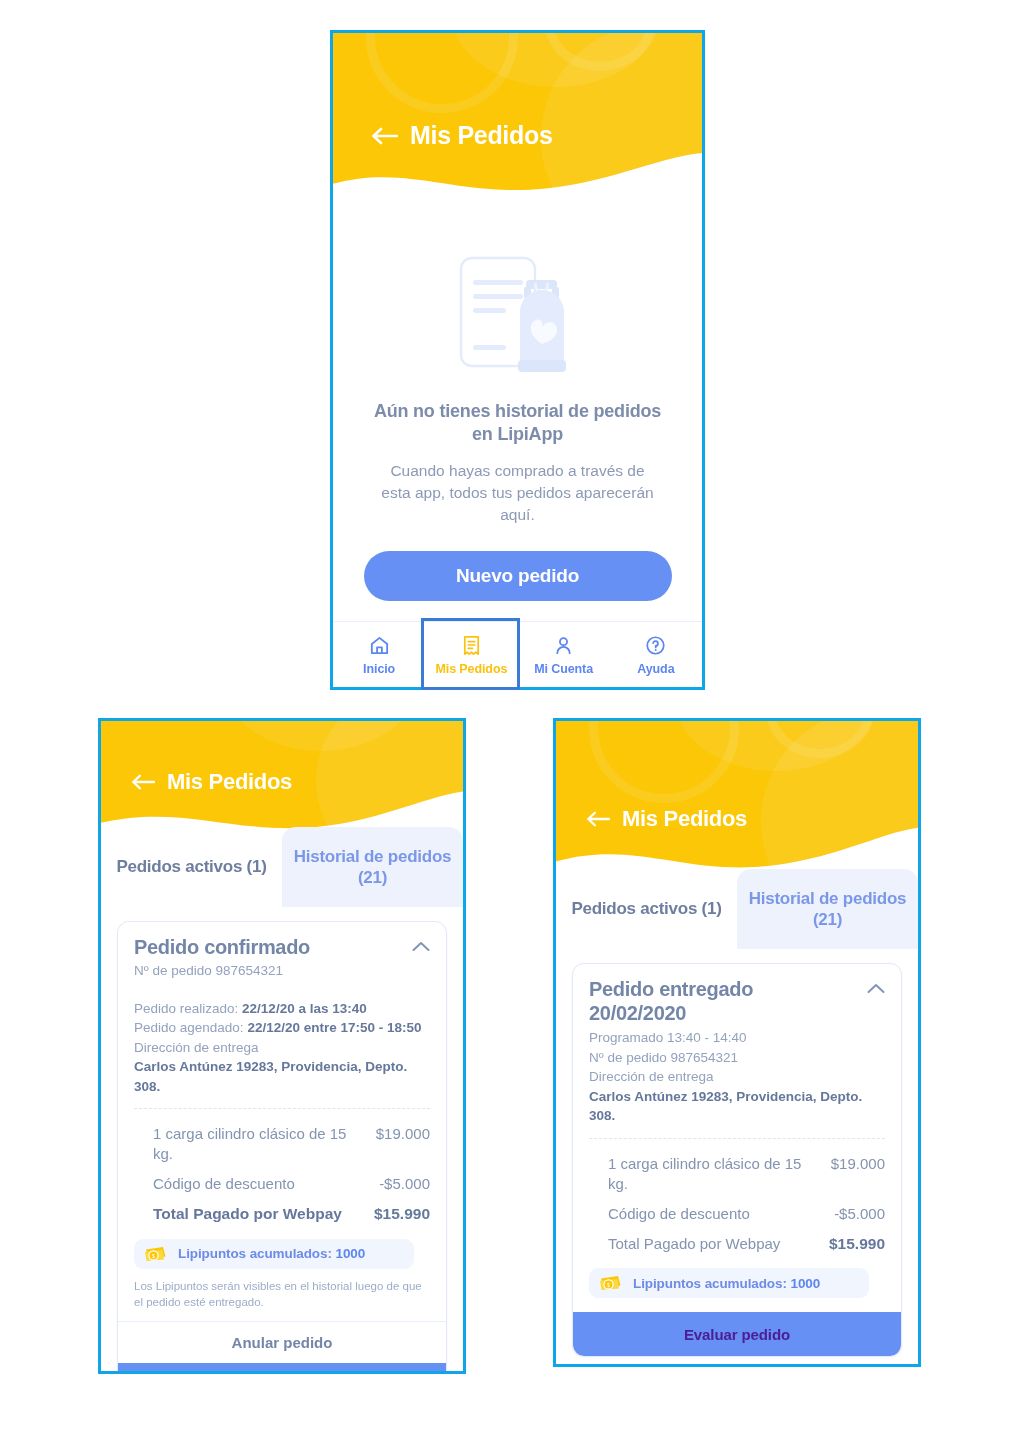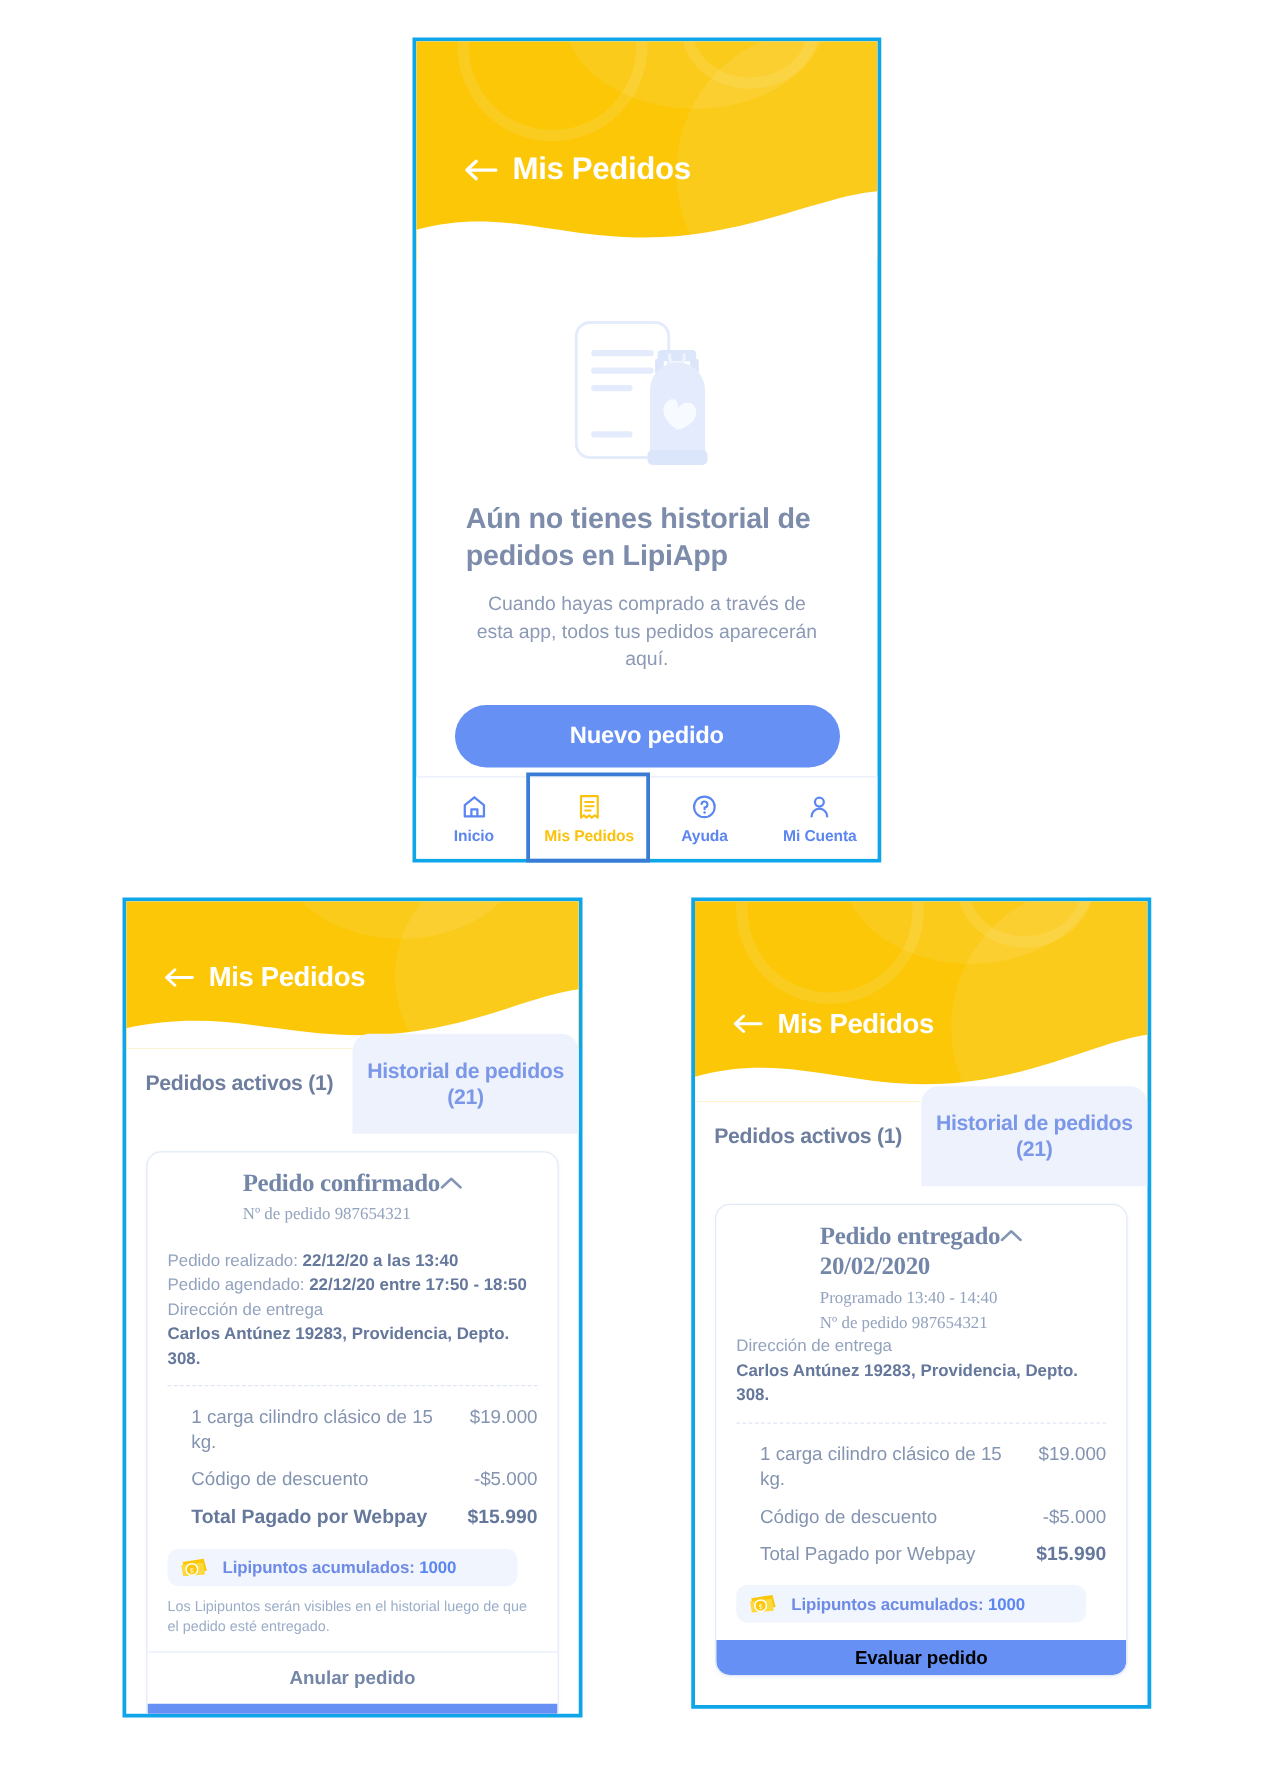--- a/index.html
+++ b/index.html
@@ -70,23 +70,23 @@
     position: absolute;
     left: 0; top: 175px; right: 0; bottom: 72px;
     display: flex; flex-direction: column;
     align-items: center;
     padding-top: 42px;
   }
   .illus { width: 132px; height: 132px; }
   .empty-title {
     margin-top: 18px;
     width: 290px;
-    text-align: left;
+    text-align: center;
     color: #7d8cab;
-    font-size: 23px; font-weight: bold;
+    font-size: 18px; font-weight: bold;
     line-height: 1.30;
     letter-spacing: -0.2px;
   }
   .empty-sub {
     margin-top: 13px;
     width: 280px;
     text-align: center;
     color: #8d9ab5;
     font-size: 15.5px;
     line-height: 1.42;
@@ -163,21 +163,21 @@
   .card {
     margin: 14px 16px 0 16px;
     background: #fff;
     border: 1px solid #e2e9f7;
     border-radius: 12px;
     box-shadow: 0 1px 3px rgba(120,140,190,0.08);
     overflow: hidden;
   }
   .card-pad { padding: 14px 16px 2px 16px; }
   .card-head {
-    display: flex; align-items: flex-start; justify-content: center; font-family: Liberation Serif, serif;
+    display: flex; align-items: flex-start; justify-content: space-between;
   }
   .card-title {
     color: #7486a8;
     font-size: 20px; font-weight: bold;
     letter-spacing: -0.3px;
     line-height: 1.15;
   }
   .card-date {
     color: #7486a8;
     font-size: 20px; font-weight: bold;
@@ -233,24 +233,24 @@
     border-top: 1px solid #e8eefb;
     height: 42px;
     display: flex; align-items: center; justify-content: center;
     color: #7486a8;
     font-size: 15px; font-weight: bold;
     cursor: pointer;
     background: #fff;
   }
   .cta {
     margin: 0 16px;
-    height: 28px;
+    height: 44px;
     display: flex; align-items: center; justify-content: center;
     background: #6690F4;
-    color: #000000;
+    color: #4c1d95;
     font-size: 15px; font-weight: bold;
     border-radius: 8px;
     cursor: pointer;
     letter-spacing: -0.1px;
   }
   .cta-attached { margin: 0; border-radius: 0 0 11px 11px; }
 </style>
 </head>
 <body>
 
@@ -306,32 +306,32 @@
       </div>
       <div class="navitem nav-yellow">
         <svg width="23" height="23" viewBox="0 0 24 24">
           <path d="M5,3 L19,3 L19,21 L16.5,19 L14,21 L12,19 L9.5,21 L7.5,19 L5,21 Z" fill="none" stroke="#FBC20D" stroke-width="1.8" stroke-linejoin="round"></path>
           <path d="M8.5,8 L15.5,8 M8.5,11.5 L15.5,11.5 M8.5,15 L13,15" stroke="#FBC20D" stroke-width="1.7" stroke-linecap="round"></path>
         </svg>
         <span class="navlabel">Mis Pedidos</span>
       </div>
       <div class="navitem nav-blue">
         <svg width="23" height="23" viewBox="0 0 24 24">
+          <circle cx="12" cy="8" r="3.7" fill="none" stroke="#5C86F0" stroke-width="1.9"></circle>
+          <path d="M5.5,20 a6.5,6.5 0 0,1 13,0" fill="none" stroke="#5C86F0" stroke-width="1.9" stroke-linecap="round"></path>
+        </svg>
+        <span class="navlabel">Mi Cuenta</span>
+      </div>
+      <div class="navitem nav-blue">
+        <svg width="23" height="23" viewBox="0 0 24 24">
           <circle cx="12" cy="12" r="8.6" fill="none" stroke="#5C86F0" stroke-width="1.8"></circle>
           <path d="M9.6,9.6 a2.5,2.5 0 1,1 2.6,2.9 L12.2,14" fill="none" stroke="#5C86F0" stroke-width="1.8" stroke-linecap="round"></path>
           <circle cx="12.2" cy="16.6" r="1.05" fill="#5C86F0"></circle>
         </svg>
         <span class="navlabel">Ayuda</span>
-      </div>
-      <div class="navitem nav-blue">
-        <svg width="23" height="23" viewBox="0 0 24 24">
-          <circle cx="12" cy="8" r="3.7" fill="none" stroke="#5C86F0" stroke-width="1.9"></circle>
-          <path d="M5.5,20 a6.5,6.5 0 0,1 13,0" fill="none" stroke="#5C86F0" stroke-width="1.9" stroke-linecap="round"></path>
-        </svg>
-        <span class="navlabel">Mi Cuenta</span>
       </div>
     </div>
   </div>
   <div id="nav-sel-box"></div>
 
   <div class="phone list-phone" id="phone-active">
 
     <div class="header">
       <div class="blobs">
         <div class="blobfill" style="left:120px; top:-120px; width:200px; height:150px;"></div>

